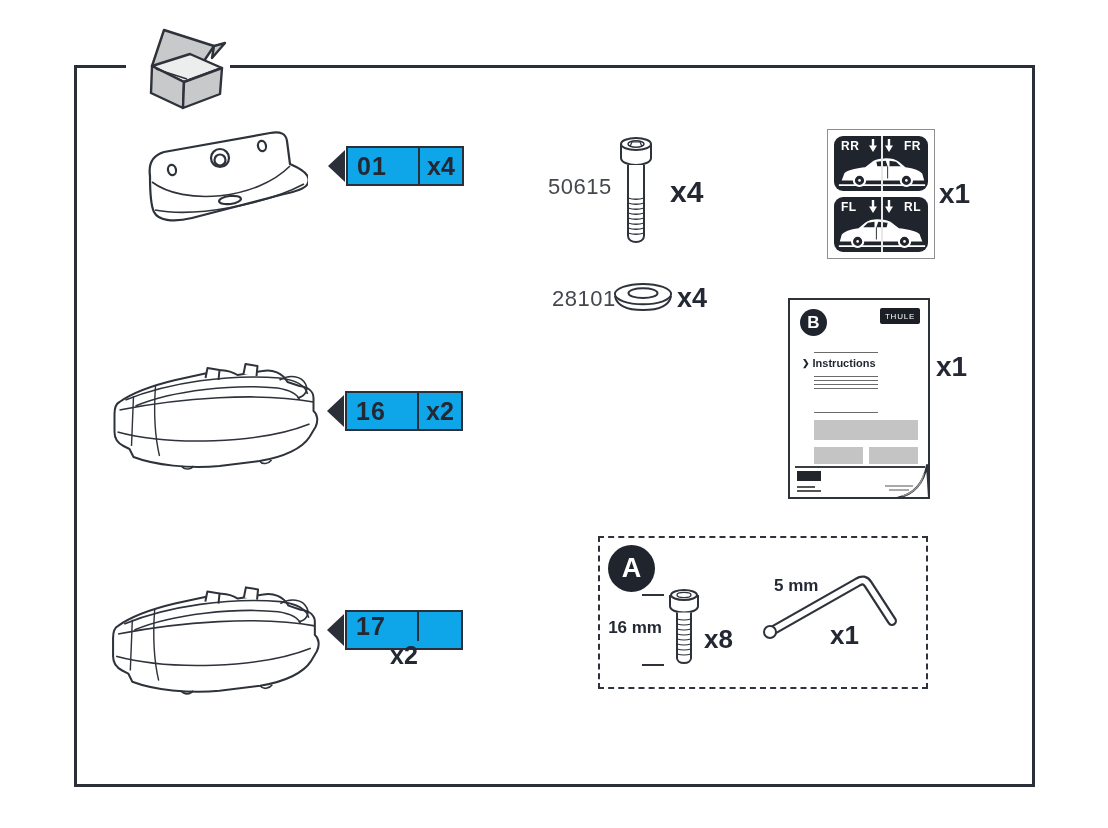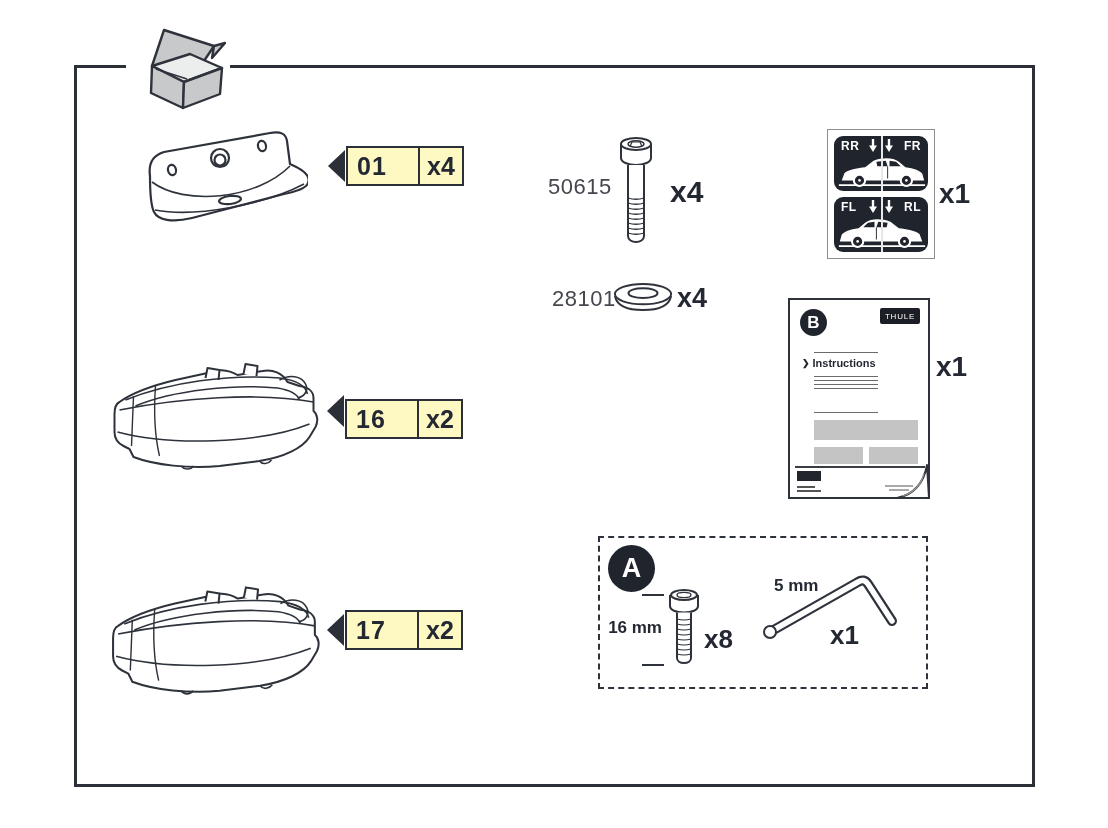--- a/index.html
+++ b/index.html
@@ -4,21 +4,21 @@
 <style>
   html,body{margin:0;padding:0;background:#ffffff;}
   #stage{position:relative;width:1108px;height:828px;background:#fff;overflow:hidden;
          font-family:"Liberation Sans",sans-serif;color:#232832;}
   .abs{position:absolute;}
   
   .frame{left:74px;top:65px;width:955px;height:716px;border:3px solid #2b2f37;}
   
   .tri{width:0;height:0;border-top:16px solid transparent;border-bottom:16px solid transparent;
        border-right:17px solid #2b2f37;}
-  .plabel{display:flex;width:118px;height:40px;border:2.5px solid #2b2f37;background:#fef9c3;box-sizing:border-box;}
+  .plabel{display:flex;width:118px;height:40px;border:2.5px solid #2b2f37;background:#0ea5e9;box-sizing:border-box;}
   .plabel .code{width:72px;border-right:2px solid #2b2f37;font-size:25px;font-weight:bold;
                 display:flex;align-items:center;padding-left:9px;box-sizing:border-box;letter-spacing:1px;}
   .plabel .qty{flex:1;display:flex;align-items:center;justify-content:center;font-size:25px;font-weight:bold;}
   .qty-big{font-size:28px;font-weight:bold;color:#232832;}
   .partnum{font-size:22px;color:#45474f;letter-spacing:0.5px;text-align:right;}
   
   .sticker{left:827px;top:129px;width:108px;height:130px;border:1px solid #8e8e8e;background:#fff;
            box-sizing:border-box;padding:6px;display:flex;flex-direction:column;gap:6px;}
   .panel{position:relative;flex:1;background:#20242d;border-radius:9px;overflow:hidden;}
   .panel .pos{position:absolute;top:3px;font-size:12px;font-weight:bold;color:#fff;letter-spacing:0.5px;text-align:center;}
@@ -211,21 +211,21 @@
       <path d="M 10,66 C 70,54 150,48 204,58" fill="none" stroke-width="1.6"></path>
       <path d="M 8,88 C 60,102 150,100 200,80" fill="none" stroke-width="1.6"></path>
       <path d="M 24,52 L 22,102" fill="none" stroke-width="1.4"></path>
       <path d="M 46,42 C 44,70 46,95 50,112" fill="none" stroke-width="1.4"></path>
       <path d="M 72,122 c 3,4 9,4 12,0" fill="none" stroke-width="1.6"></path>
       <path d="M 150,117 c 3,4 9,3 12,-1" fill="none" stroke-width="1.6"></path>
     </g>
   </svg>
 
   <div class="abs tri" style="left:327px;top:395px;"></div>
-  <div class="abs plabel" style="left:345px;top:391px;margin-top:8px;">
+  <div class="abs plabel" style="left:345px;top:391px;">
     <div class="code">16</div>
     <div class="qty">x2</div>
   </div>
 
   <svg class="abs" style="left:108px;top:566px;" width="218" height="132" viewBox="0 0 215 128">
     <g fill="#fff" stroke="#2e323b" stroke-width="2" stroke-linejoin="round">
       <path d="M 10,58 C 6,60 5,64 5,70 L 5,88 C 5,95 8,99 14,102 L 20,105 L 24,113 C 45,121 80,125 110,122 L 150,117 C 175,113 193,104 200,93 L 206,83 C 209,77 208,70 204,67 L 204,54 C 204,47 198,43 190,42 L 178,38 C 173,29 163,25 153,27 L 128,31 C 118,25 106,25 98,29 L 66,36 C 45,41 24,48 10,58 Z"></path>
       <path d="M 96,34 L 98,24 L 110,26 L 109,36"></path>
       <path d="M 134,30 L 136,20 L 148,22 L 147,32"></path>
       <path d="M 16,56 C 60,38 120,30 170,34 C 186,36 196,42 198,50" fill="none" stroke-width="1.6"></path>
@@ -234,21 +234,21 @@
       <path d="M 10,66 C 70,54 150,48 204,58" fill="none" stroke-width="1.6"></path>
       <path d="M 8,88 C 60,102 150,100 200,80" fill="none" stroke-width="1.6"></path>
       <path d="M 24,52 L 22,102" fill="none" stroke-width="1.4"></path>
       <path d="M 46,42 C 44,70 46,95 50,112" fill="none" stroke-width="1.4"></path>
       <path d="M 72,122 c 3,4 9,4 12,0" fill="none" stroke-width="1.6"></path>
       <path d="M 150,117 c 3,4 9,3 12,-1" fill="none" stroke-width="1.6"></path>
     </g>
   </svg>
 
   <div class="abs tri" style="left:327px;top:614px;"></div>
-  <div class="abs plabel" style="left:345px;top:610px;">
+  <div class="abs plabel" style="left:345px;top:610px;flex-direction:column;">
     <div class="code">17</div>
     <div class="qty">x2</div>
   </div>
 
   <div class="abs toolbox">
     <div class="badgeA">A</div>
 
     <svg style="position:absolute;left:62px;top:48px;" width="44" height="80" viewBox="0 0 44 80">
       <g fill="#fff" stroke="#2e323b" stroke-width="2" stroke-linejoin="round">
         <path d="M 8,9 L 8,20 C 8,24 14,26.5 22,26.5 C 30,26.5 36,24 36,20 L 36,9"></path>

